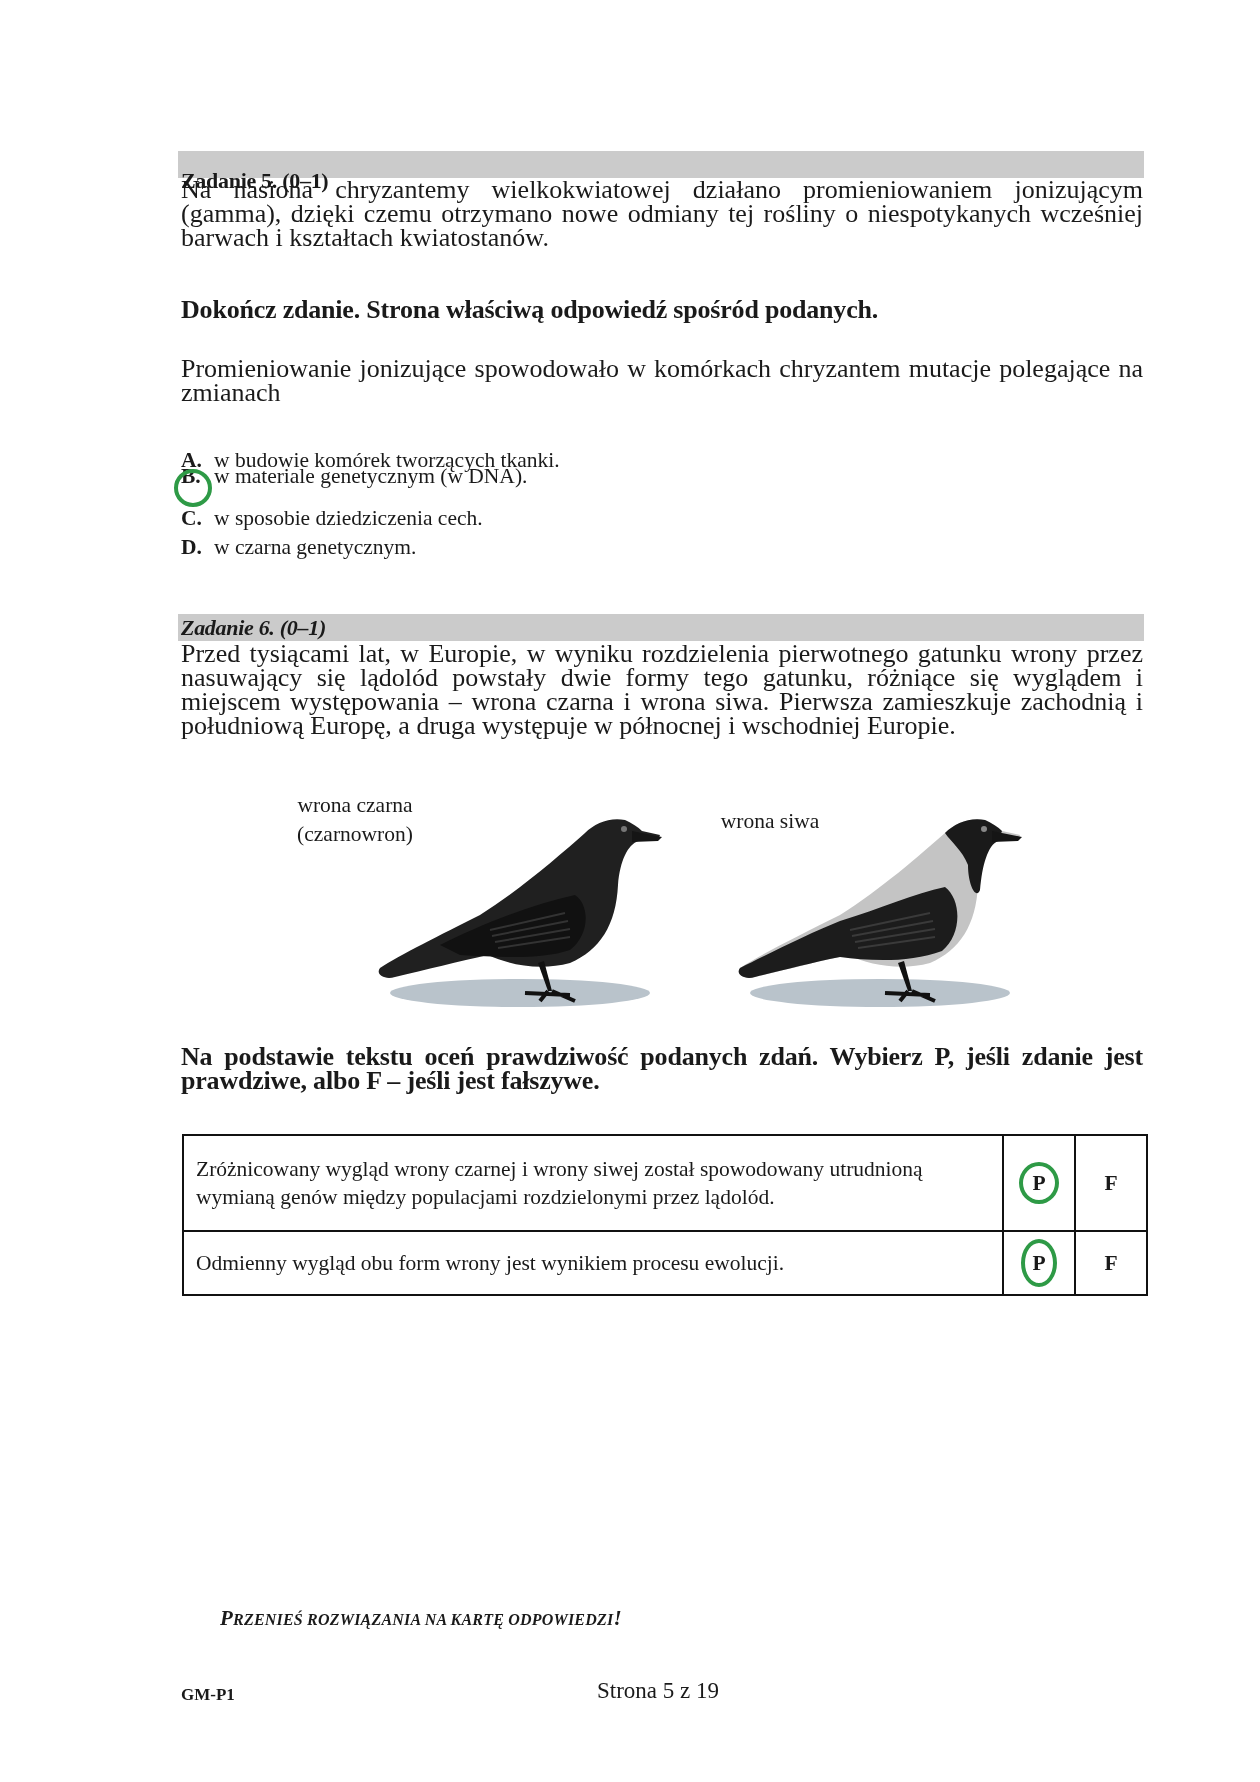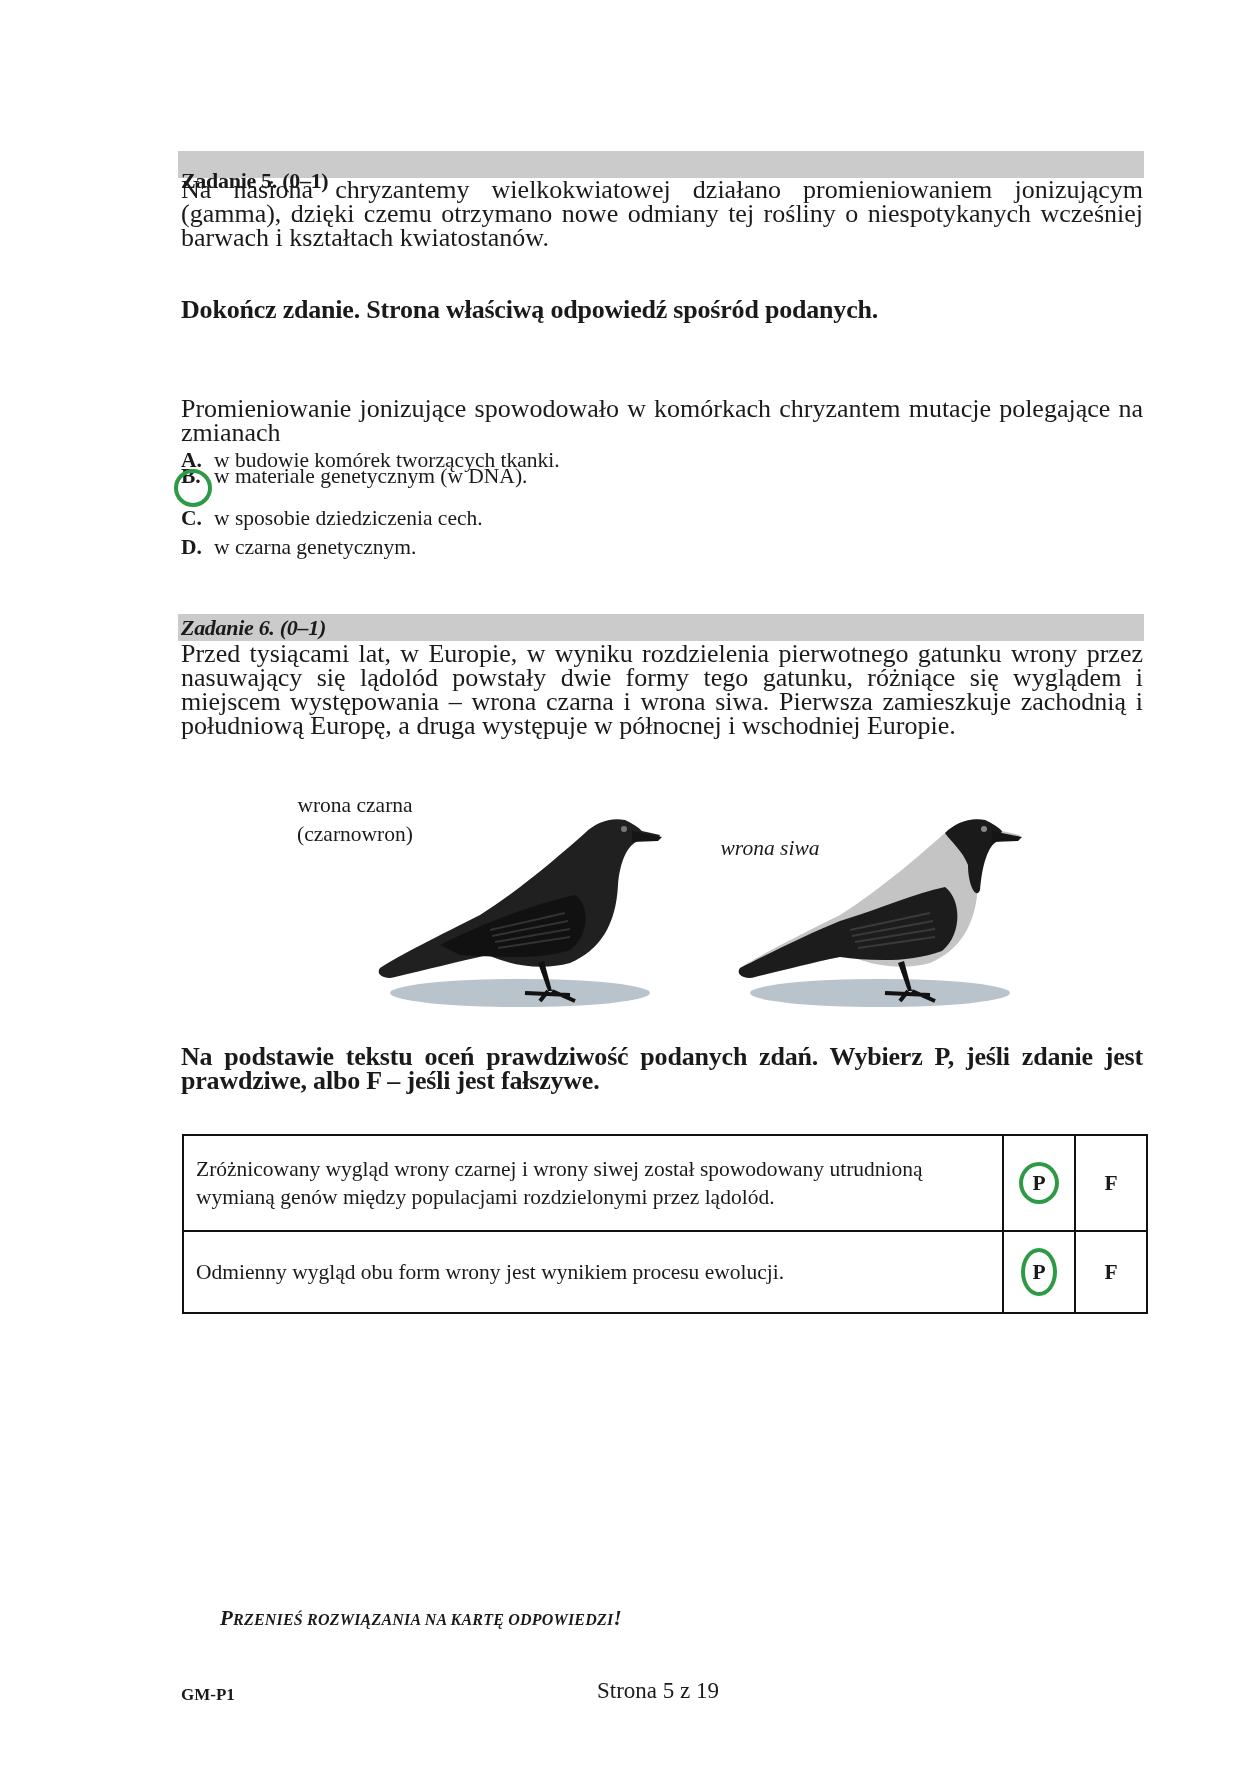--- a/index.html
+++ b/index.html
@@ -25,21 +25,21 @@
   .page-code { position:absolute; left:181px; top:1685px; font-weight:bold; font-size:17px; }
   .page-num { position:absolute; left:597px; top:1678px; font-size:23px; }
 </style>
 </head>
 <body>
 
 <div class="task-bar" style="top:151px;"></div>
 <div class="task-title" style="top:167px;">Zadanie 5. (0–1)</div>
 <div class="para" style="top:178px;">Na nasiona chryzantemy wielkokwiatowej działano promieniowaniem jonizującym (gamma), dzięki czemu otrzymano nowe odmiany tej rośliny o niespotykanych wcześniej barwach i kształtach kwiatostanów.</div>
 <div class="para bold" style="top:298px; letter-spacing:-0.2px;">Dokończ zdanie. Strona właściwą odpowiedź spośród podanych.</div>
-<div class="para" style="top:357px;margin-top:40px;">Promieniowanie jonizujące spowodowało w komórkach chryzantem mutacje polegające na zmianach</div>
+<div class="para" style="top:357px;">Promieniowanie jonizujące spowodowało w komórkach chryzantem mutacje polegające na zmianach</div>
 
 <div class="opt" style="top:446px;">
   <span class="letter">A.</span><span>w budowie komórek tworzących tkanki.</span>
 </div>
 <div class="opt" style="top:462px;">
   <span class="letter">B.</span><span>w materiale genetycznym (w DNA).</span>
 </div>
 <div class="circle" style="left:174px; top:469px; width:38px; height:38px;"></div>
 <div class="opt" style="top:504px;">
   <span class="letter">C.</span><span>w sposobie dziedziczenia cech.</span>
@@ -49,21 +49,21 @@
 </div>
 
 <div class="task-bar" style="top:614px;"></div>
 <div class="task-title" style="top:614px;font-style:italic;">Zadanie 6. (0–1)</div>
 <div class="para" style="top:642px;">Przed tysiącami lat, w Europie, w wyniku rozdzielenia pierwotnego gatunku wrony przez nasuwający się lądolód powstały dwie formy tego gatunku, różniące się wyglądem i miejscem występowania – wrona czarna i wrona siwa. Pierwsza zamieszkuje zachodnią i południową Europę, a druga występuje w północnej i wschodniej Europie.</div>
 
 <div class="label" style="left:270px; top:791px; width:170px;">
   <div>wrona czarna</div>
   <div>(czarnowron)</div>
 </div>
-<div class="label" style="left:700px; top:834px; width:140px;font-style:italic;">wrona siwa</div>
+<div class="label" style="left:700px; top:807px; width:140px;">wrona siwa</div>
 
 <svg class="abs" style="left:370px; top:805px;" width="300" height="210" viewBox="0 0 300 210">
   <ellipse cx="150" cy="188" rx="130" ry="14" fill="#b9c3cb"></ellipse>
 
   <path d="M10,163 C30,150 70,130 110,110 C150,85 190,50 215,28 C225,18 240,12 255,15 C262,18 268,22 272,26 L290,30 L288,35 L268,36 C258,40 250,55 248,80 C246,120 230,145 200,158 C170,166 140,160 118,150 C90,156 55,165 25,172 C15,175 5,170 10,163 Z" fill="#202020"></path>
 
   <path d="M70,140 C110,120 160,100 205,90 C220,100 220,130 200,145 C170,155 130,152 90,150 Z" fill="#111"></path>
   <g stroke="#333" stroke-width="2" fill="none">
     <path d="M120,125 L195,108"></path>
       <path d="M122,131 L198,116"></path>
@@ -106,21 +106,21 @@
   <tbody>
       <tr style="height:96px;">
     <td class="stmt">Zróżnicowany wygląd wrony czarnej i wrony siwej został spowodowany utrudnioną wymianą genów między populacjami rozdzielonymi przez lądolód.</td>
     <td class="pf">
       <span class="pf-wrap marked">P</span>
     </td>
     <td class="pf">
       <span class="pf-wrap">F</span>
     </td>
   </tr>
-  <tr style="height:82px;">
+  <tr style="height:64px;">
     <td class="stmt">Odmienny wygląd obu form wrony jest wynikiem procesu ewolucji.</td>
     <td class="pf">
       <span class="pf-wrap marked" style="width:36px; height:48px;">P</span>
     </td>
     <td class="pf">
       <span class="pf-wrap">F</span>
     </td>
   </tr>
 </tbody>
   </table>

